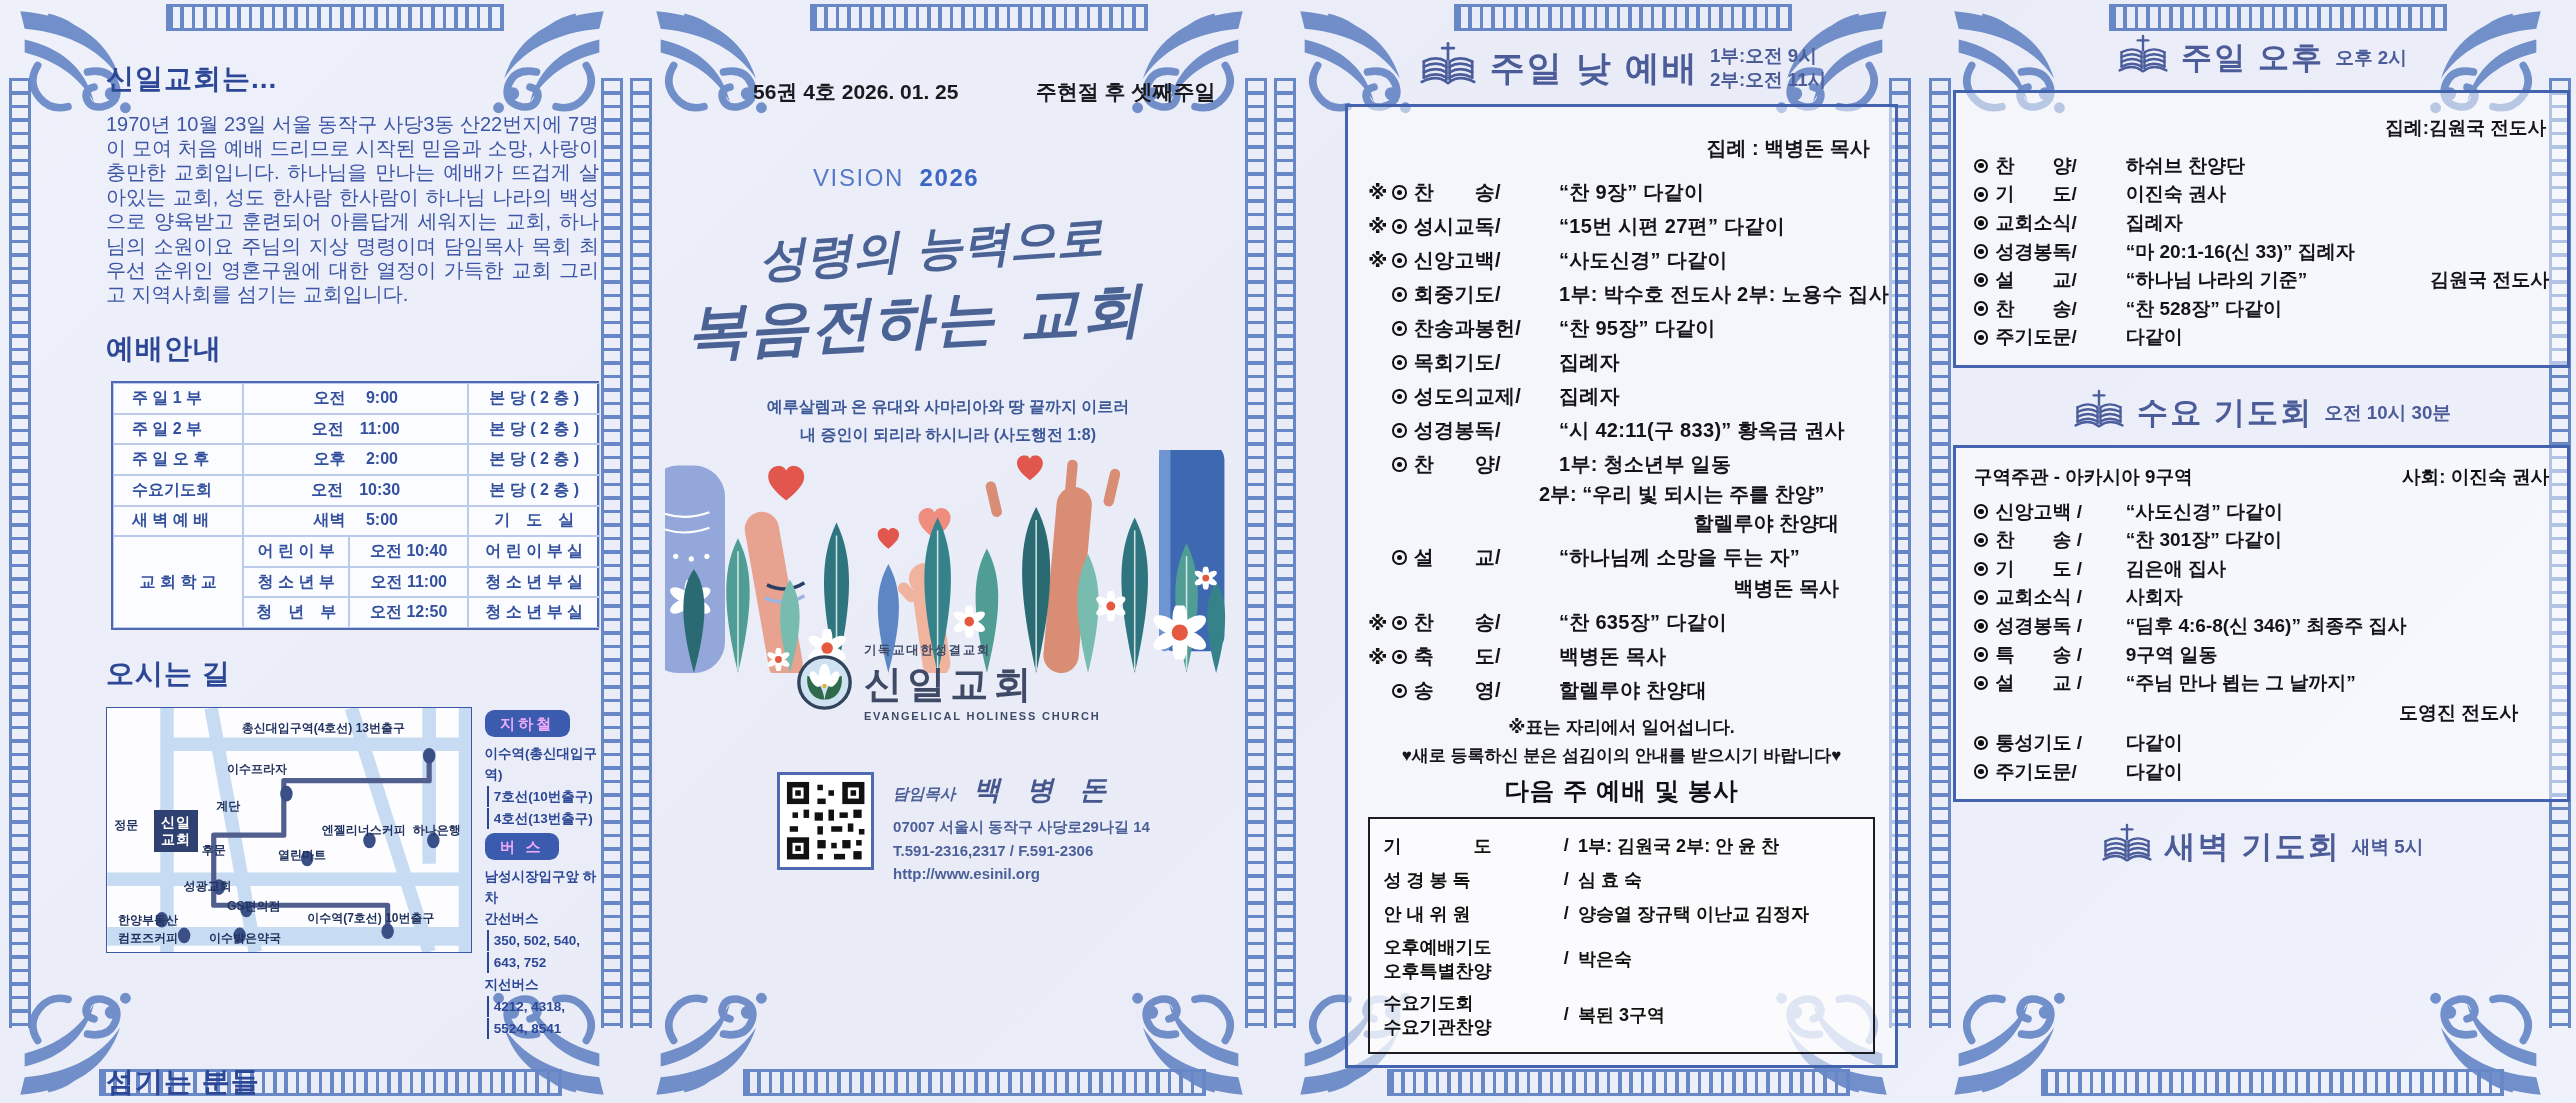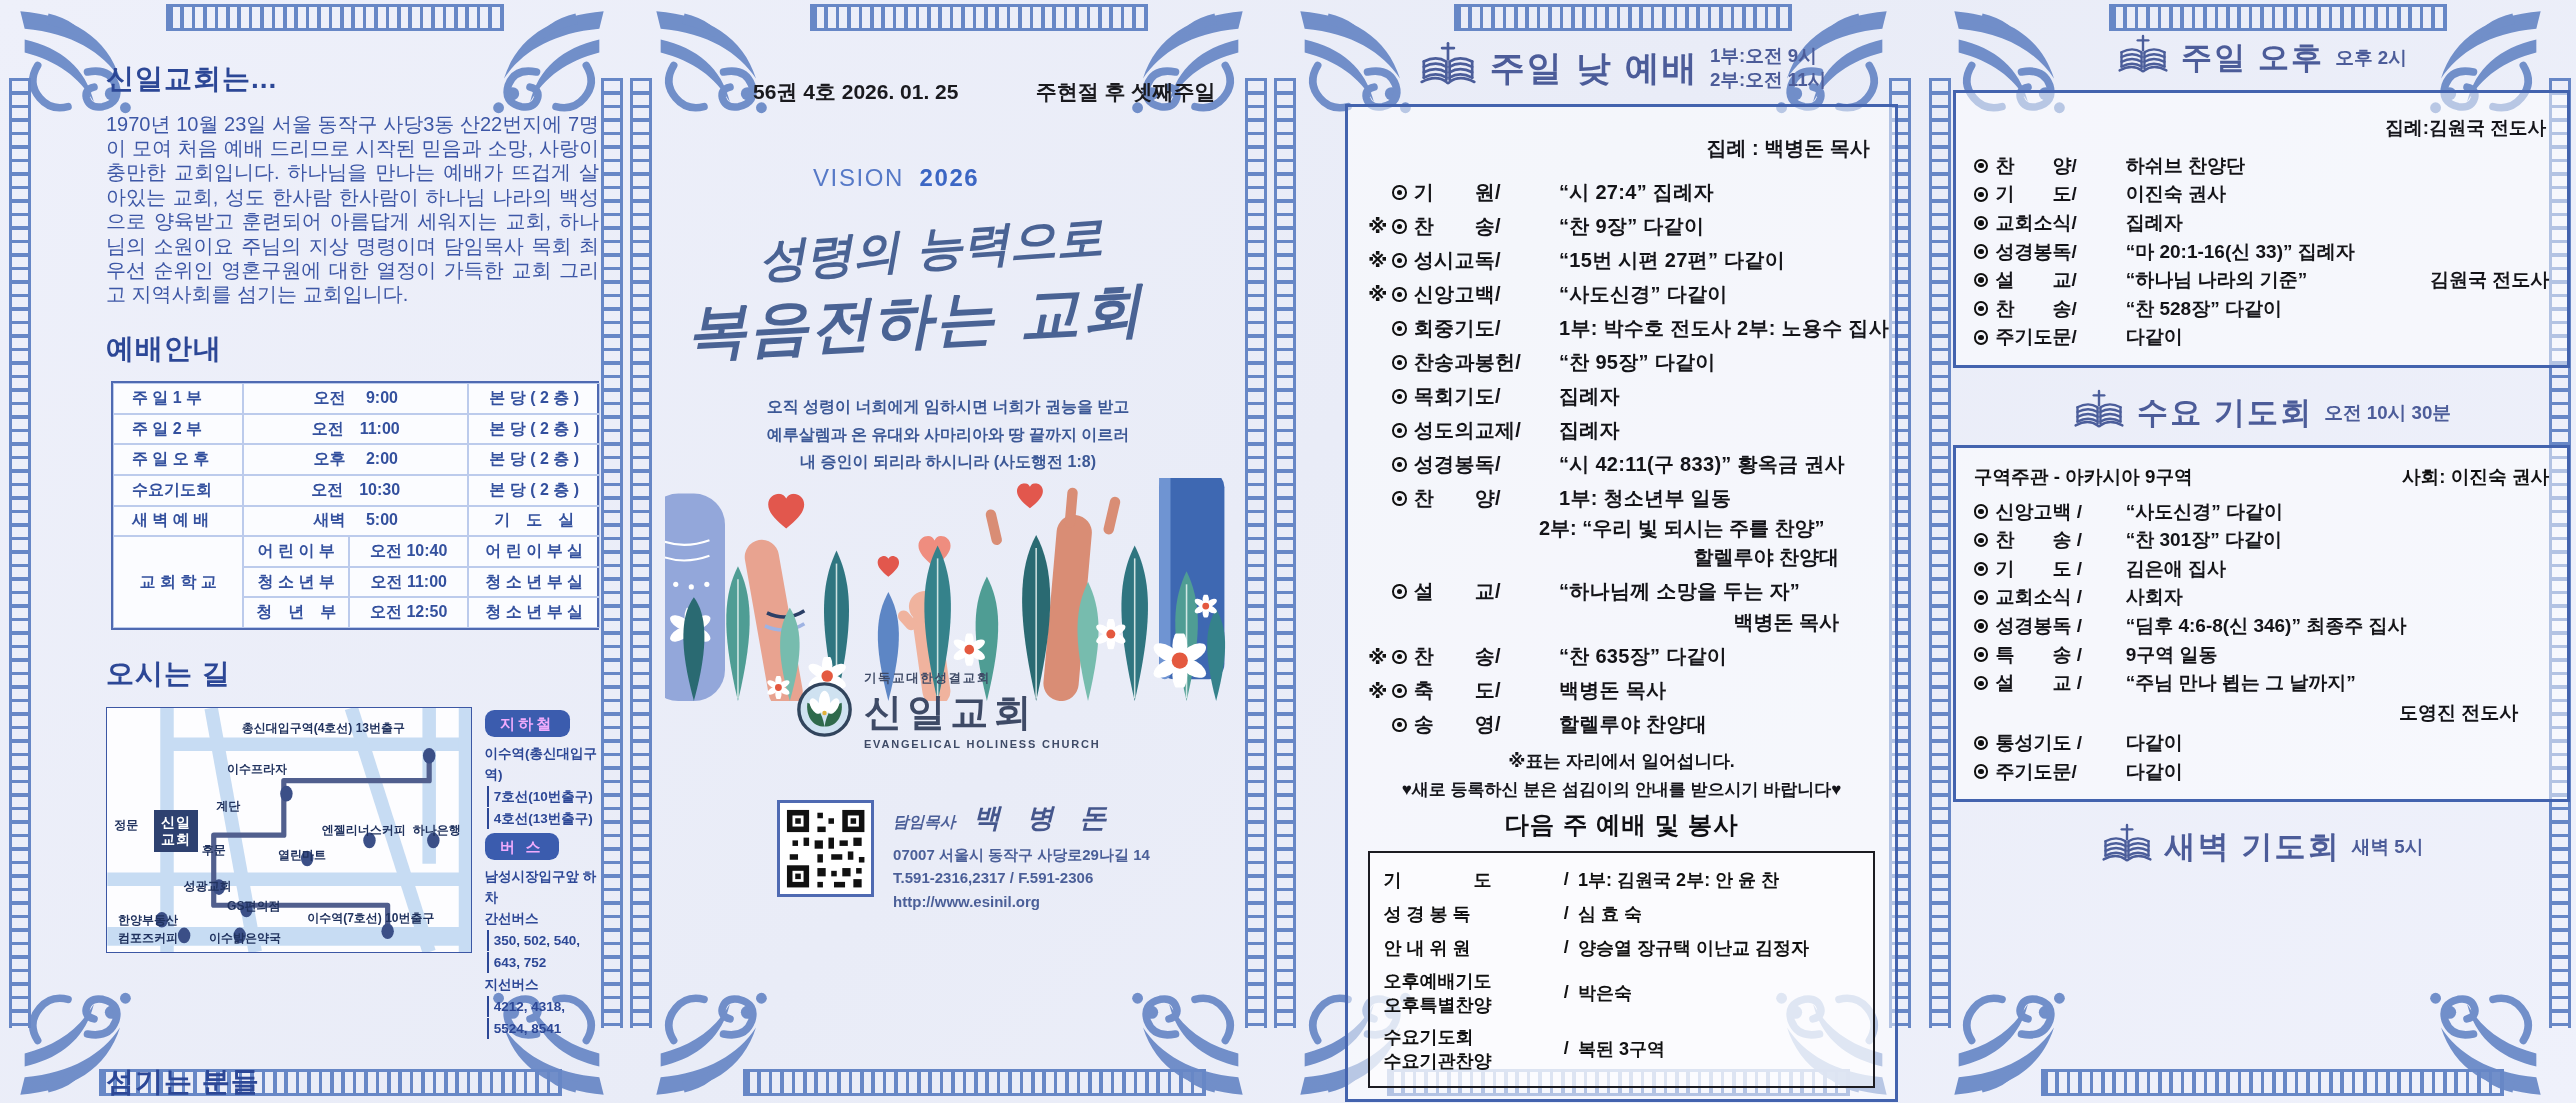--- a/index.html
+++ b/index.html
@@ -339,21 +339,20 @@
     </div>
     <div class="vision">
       <span class="v1">VISION</span>
       <span class="v2">2026</span>
     </div>
     <div class="callig">
       <div class="c1">성령의 능력으로</div>
       <div class="c2">복음전하는 교회</div>
     </div>
     <div class="verse">
-      <div>오직 성령이 너희에게 임하시면 너희가 권능을 받고</div>
       <div>예루살렘과 온 유대와 사마리아와 땅 끝까지 이르러</div>
       <div>내 증인이 되리라 하시니라 (사도행전 1:8)</div>
     </div>
 
     <svg class="cover-art" viewBox="0 0 1090 430" width="566" height="223">
 
       <g>
         <rect x="-35" y="30" width="150" height="400" rx="60" fill="#93a7da"></rect>
         <path d="M-10,120 q45,18 95,0" stroke="#fff" stroke-width="4" fill="none"></path>
         <path d="M-10,150 q45,18 95,0" stroke="#fff" stroke-width="4" fill="none"></path>
@@ -495,26 +494,20 @@
       <span class="t">주일 낮 예배</span>
       <span class="tm">
         <div>1부:오전 9시</div>
         <div>2부:오전 11시</div>
       </span>
     </div>
     <div class="frame" style="margin-top:9.3px;padding:13.5px 20px 11.4px 20px">
       <div class="moder" style="margin:14.5px 5.2px 13.5px 0">집례 : 백병돈 목사</div>
 
       <div class="oitem">
-          <span class="star"></span>
-          <span class="mark"></span>
-          <span class="olabel">기　　원/</span>
-          <span class="oval">“시 27:4” 집례자</span>
-        </div>
-      <div class="oitem">
           <span class="star">※</span>
           <span class="mark"></span>
           <span class="olabel">찬　　송/</span>
           <span class="oval">“찬 9장” 다같이</span>
         </div>
       <div class="oitem">
           <span class="star">※</span>
           <span class="mark"></span>
           <span class="olabel">성시교독/</span>
           <span class="oval">“15번 시편 27편” 다같이</span>

